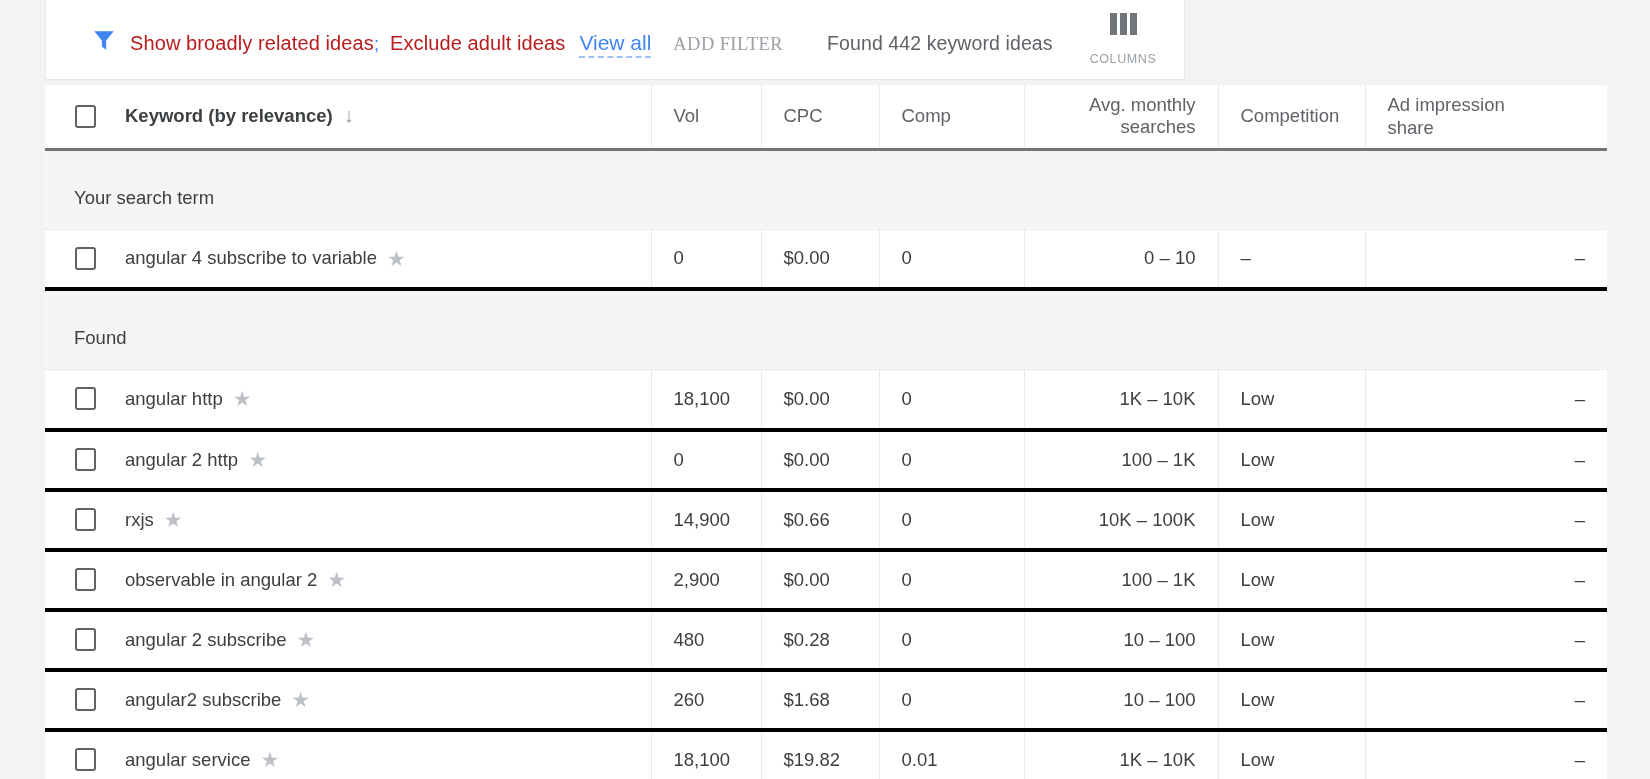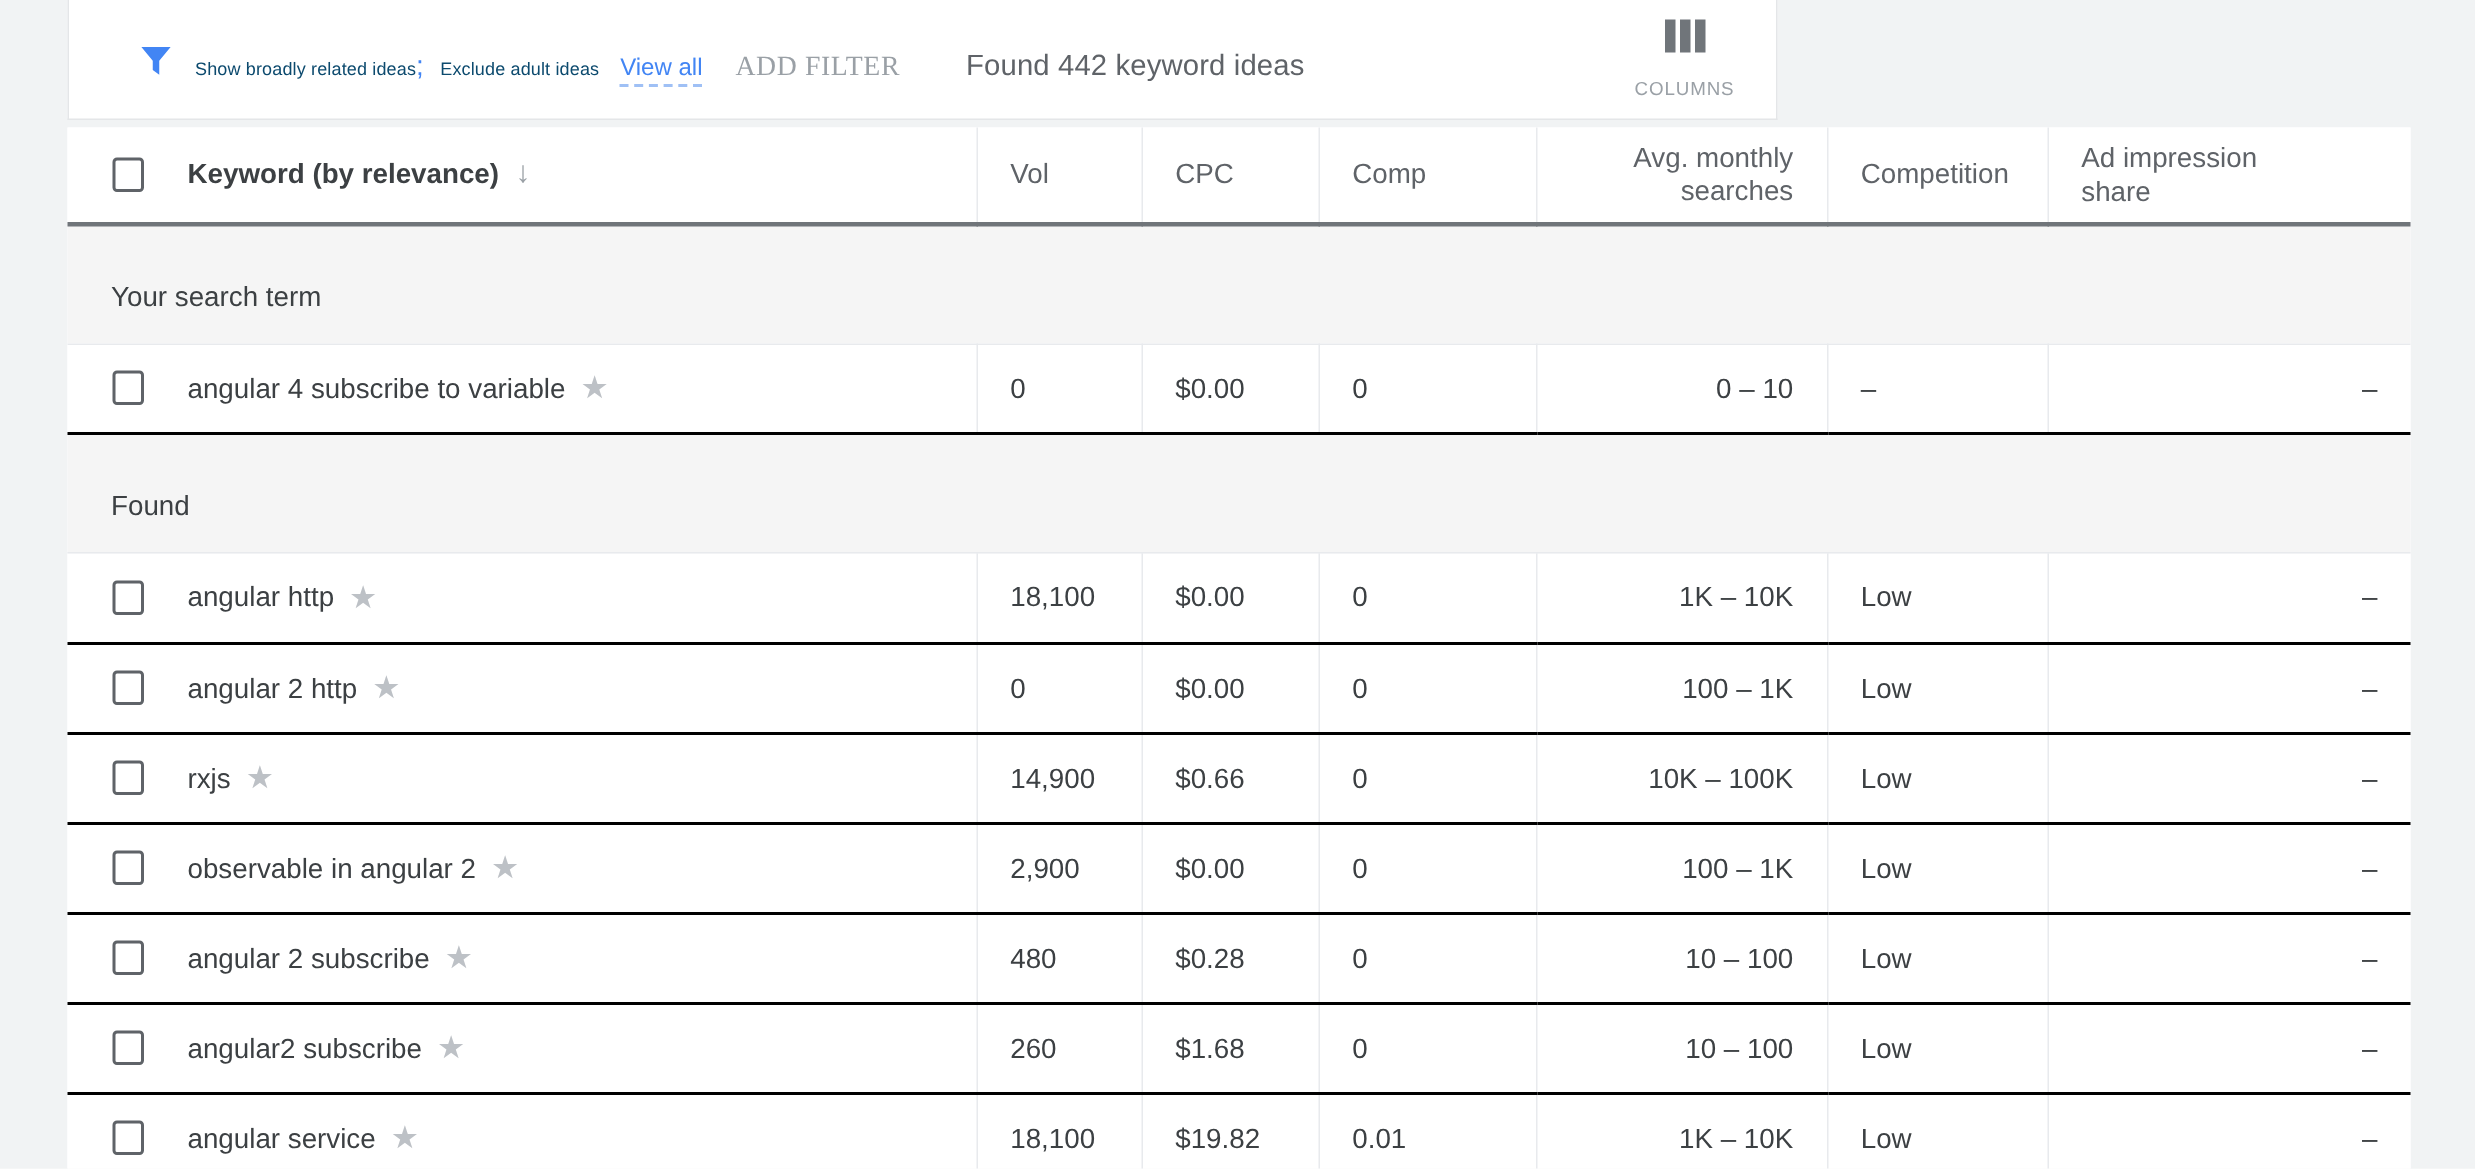--- a/index.html
+++ b/index.html
@@ -43,35 +43,35 @@
   }
 
   .filter-chips {
     display: flex;
     align-items: baseline;
     flex: 1 1 auto;
     white-space: nowrap;
   }
 
   .chip-link {
-    color: #0c4a6e;
-    font-size: 12px;
+    color: #b91c1c;
+    font-size: 20px;
     letter-spacing: .1px;
     cursor: pointer;
   }
   .chip-sep {
     color: #4285f4;
     font-size: 18.5px;
     margin-right: 11px;
   }
   .chip-link.second { margin-right: 14px; }
 
   .view-all {
     color: #4285f4;
-    font-size: 16px;
+    font-size: 21px;
     border-bottom: 2px dashed #9fc0f5;
     padding-bottom: 1px;
     cursor: pointer;
     margin-right: 22px;
   }
 
   .add-filter {
     color: #9aa0a6;
     font-size: 18.5px;
     letter-spacing: .4px;
@@ -203,21 +203,21 @@
     border-top: 1px solid #e8eaed;
     border-bottom: 1px solid #e8eaed;
   }
 
   
   tbody tr.data-row td {
     height: 60px;
     font-size: 18.5px;
     color: #3c4043;
     padding: 0 22px;
-    border-bottom: 2px solid #000000;
+    border-bottom: 4px solid #000000;
     border-left: 1px solid #e8eaed;
     box-sizing: border-box;
     background: #fff;
     vertical-align: middle;
   }
   tbody tr.data-row td.kw-cell {
     border-left: none;
     padding: 0;
   }
   .kw-inner {

